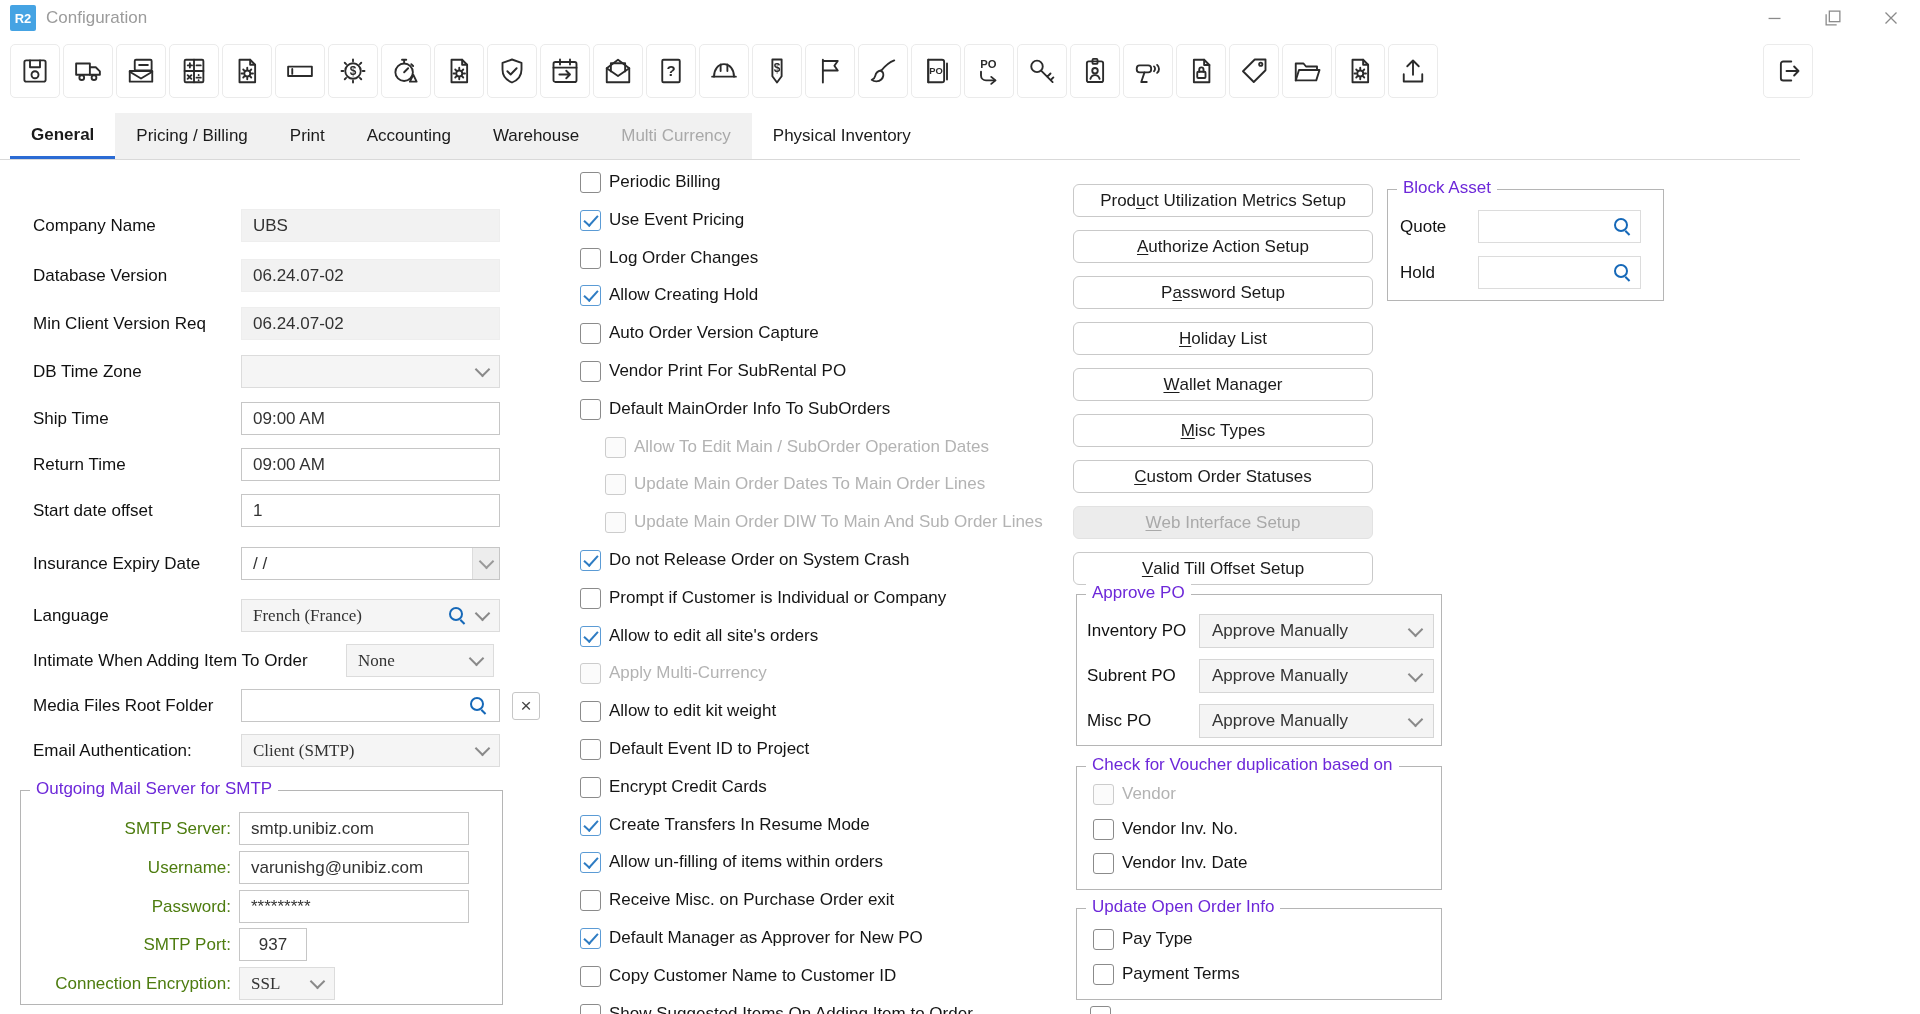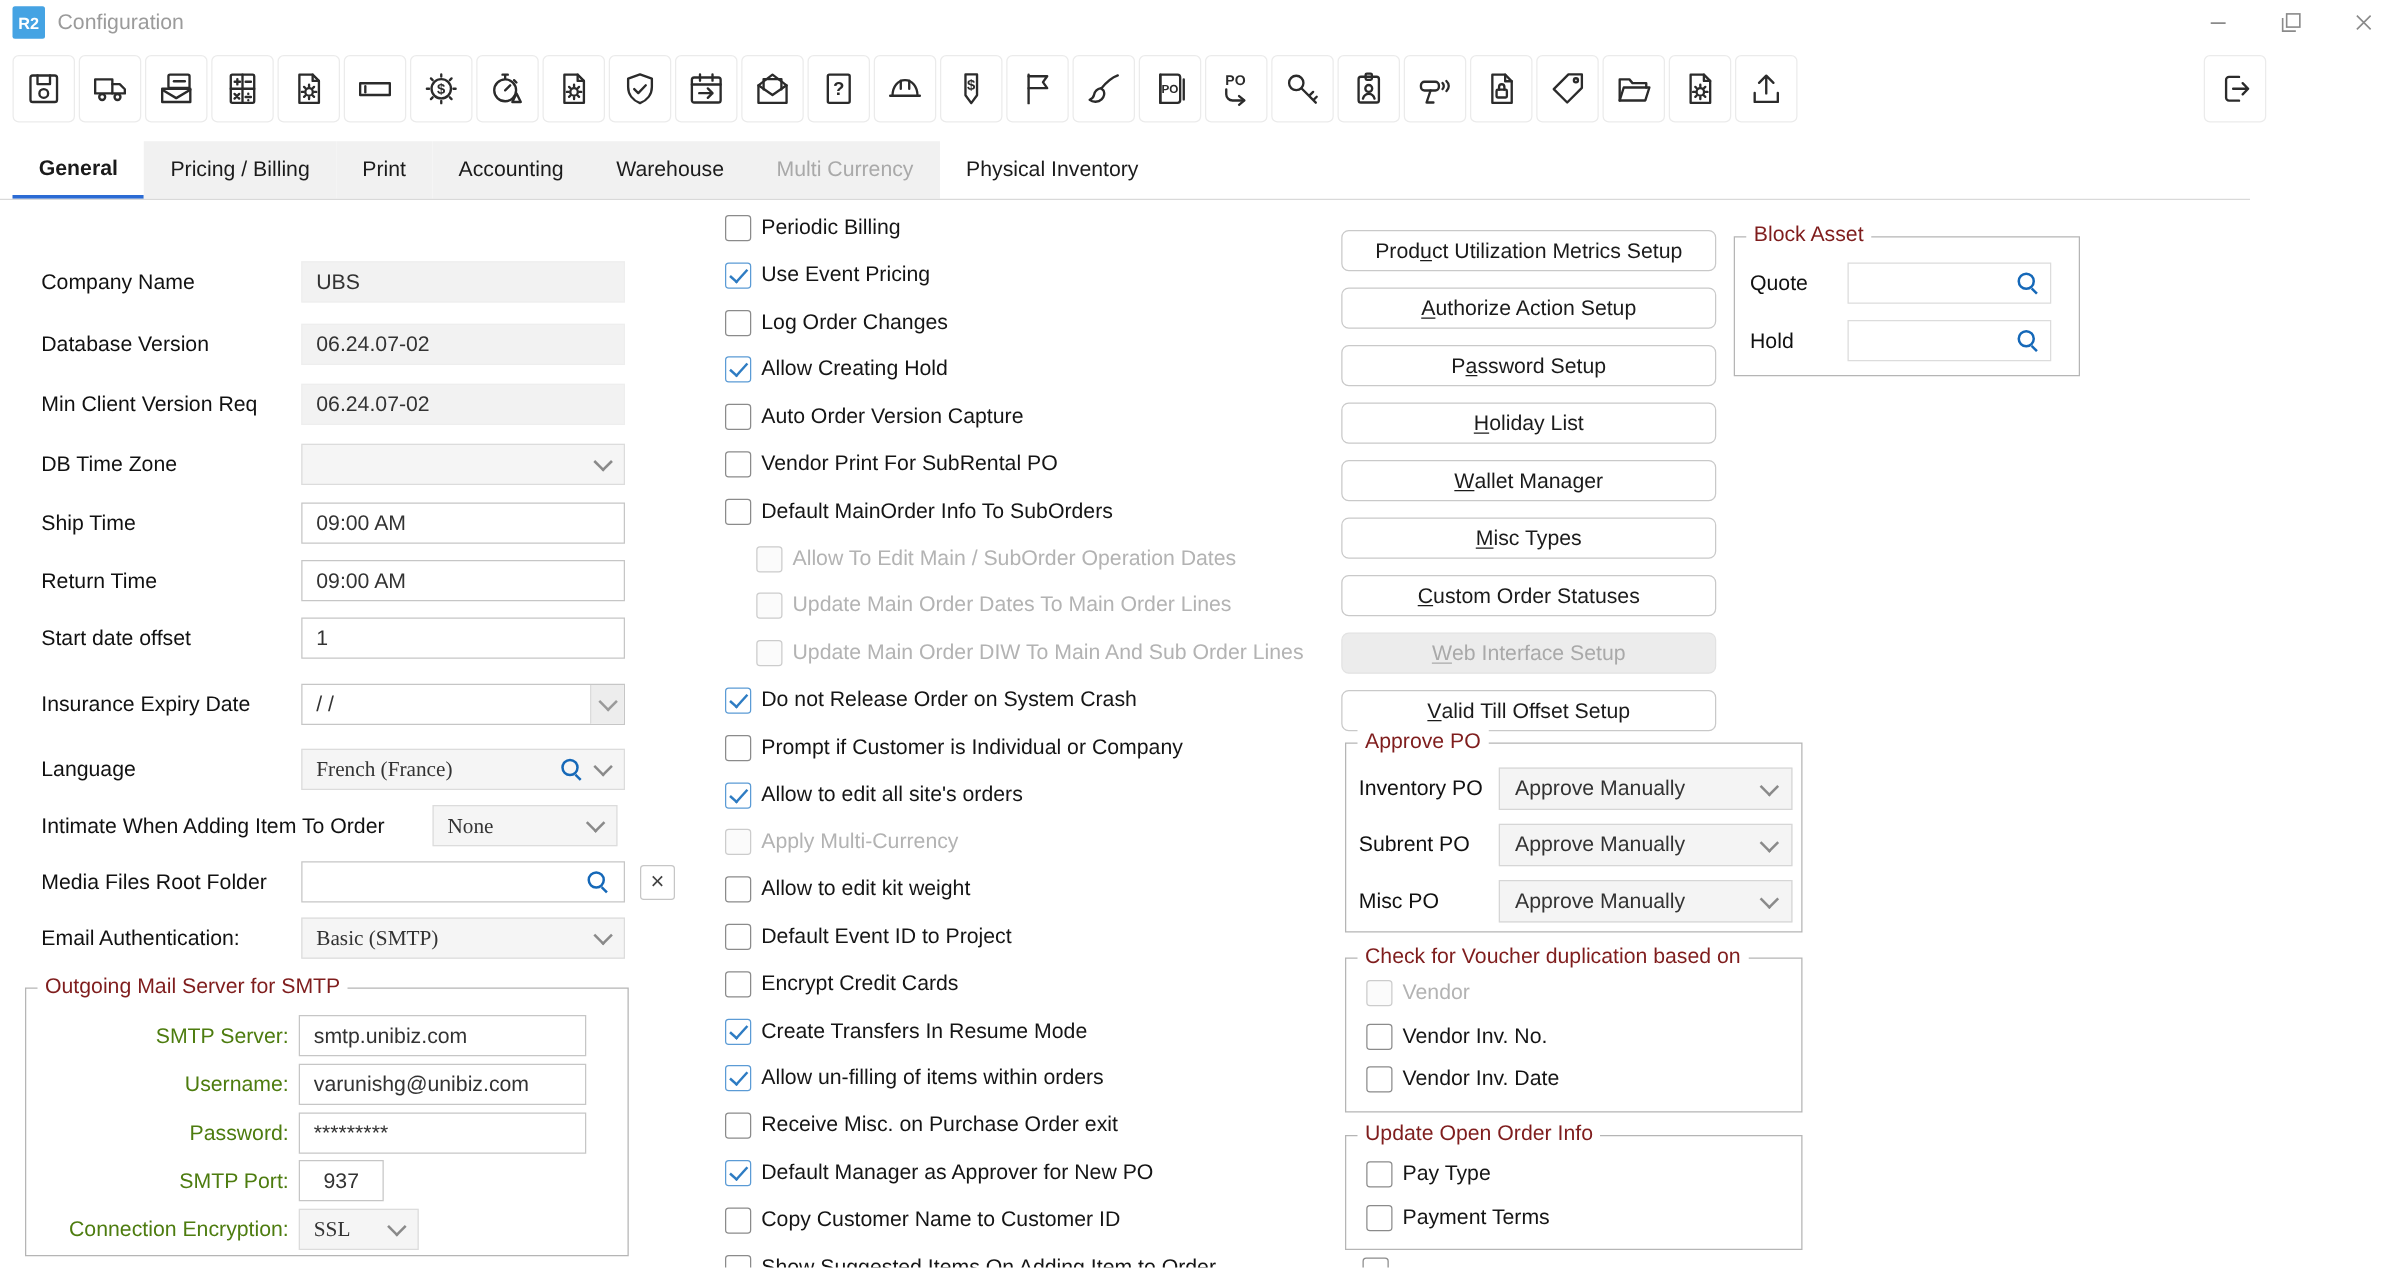--- a/index.html
+++ b/index.html
@@ -43,21 +43,21 @@
   .mag::before{content:'';position:absolute;left:1px;top:1px;width:10px;height:10px;border:2px solid #1568b8;border-radius:50%;}
   .mag::after{content:'';position:absolute;left:12.5px;top:12.5px;width:6px;height:2.4px;background:#1568b8;
     transform:rotate(45deg);transform-origin:0 0;}
   .dd-btn{margin-left:auto;margin-right:-11px;width:26px;height:31px;background:#ededed;border-left:1px solid #dcdcdc;
     display:flex;align-items:center;justify-content:center;flex:none;}
   .dd-btn .chev{margin:-4px 0 0 0;border-color:#9a9a9a;}
   .clear-btn{margin-left:12px;width:28px;height:28px;border:1px solid #c6c6c6;border-radius:3px;background:#fff;
     color:#444;font-size:19px;line-height:1;display:flex;align-items:center;justify-content:center;padding:0;}
   
   .groupbox{position:absolute;border:1px solid #b5b5b5;box-sizing:border-box;background:#fff;}
-  .legend{position:absolute;top:-12px;left:9px;background:#fff;padding:0 6px;font-size:17px;color:#7f1d1d;white-space:nowrap;}
+  .legend{position:absolute;top:-12px;left:9px;background:#fff;padding:0 6px;font-size:17px;color:#6d28d9;white-space:nowrap;}
   
   .srow{position:absolute;left:10px;display:flex;align-items:center;height:33px;}
   .slabel{width:200px;text-align:right;margin-right:8px;font-size:17px;color:#4d7c0f;}
   
   #checklist{position:absolute;left:580px;top:168px;width:530px;height:846px;}
   .chk-row{position:absolute;display:flex;align-items:center;height:28px;}
   .cbox{width:21px;height:21px;box-sizing:border-box;border:1.6px solid #8b8b8b;border-radius:3px;background:#fff;
     position:relative;flex:none;}
   .cbox.checked{border-color:#5b9bd5;}
   .cbox.checked::after{content:'';position:absolute;left:6px;top:1.5px;width:6px;height:12px;
@@ -453,21 +453,21 @@
       <span></span>
     <span class="mag"></span>
   </div>
   <button class="clear-btn">
       <span>×</span>
     </button>
 </div>
 <div class="lrow" style="top:734px">
   <span class="flabel">Email Authentication:</span>
   <div class="fbox ddl">
-      <span>Basic (SMTP)</span>
+      <span>Client (SMTP)</span>
       <span class="chev"></span>
     </div>
 </div>
 
 <div class="groupbox" style="left:20px;top:790px;width:483px;height:215px">
   <span class="legend">Outgoing Mail Server for SMTP</span>
   <div class="srow" style="top:21px">
     <span class="slabel">SMTP Server:</span>
     <div class="fbox edit" style="width:230px">
         <span>smtp.unibiz.com</span>

